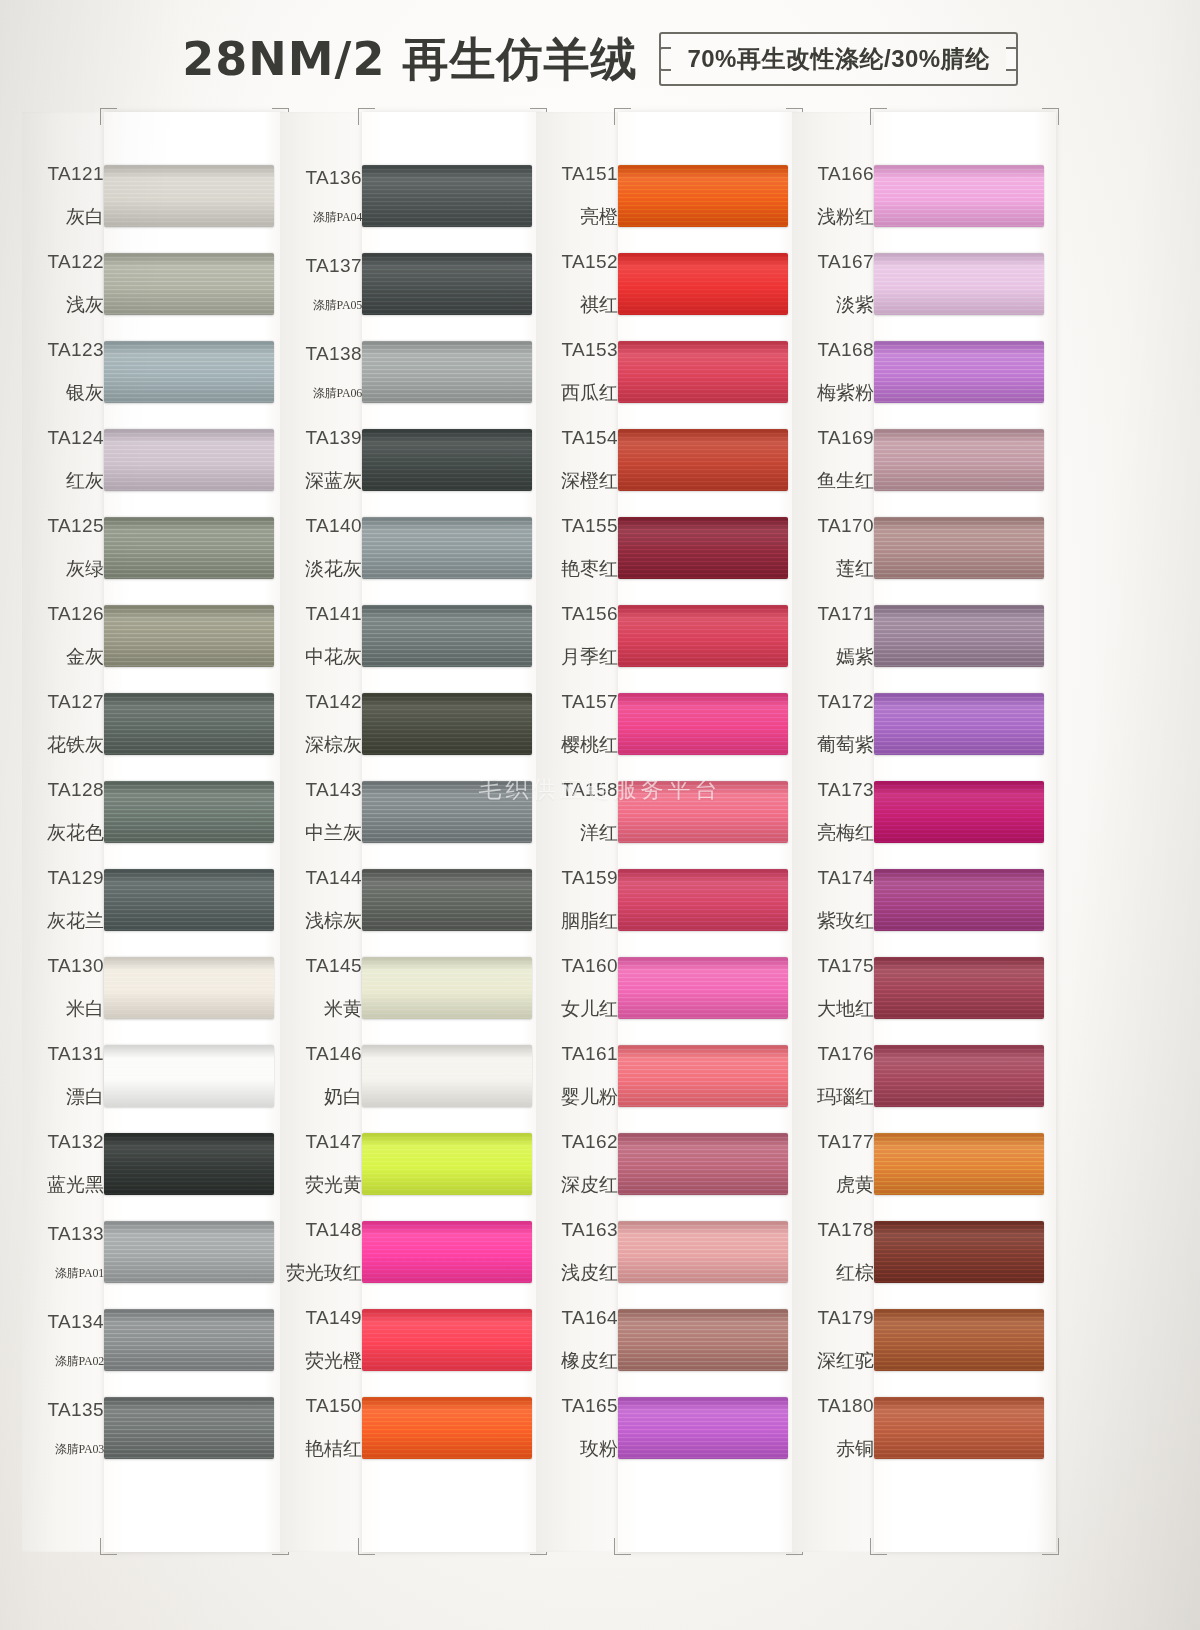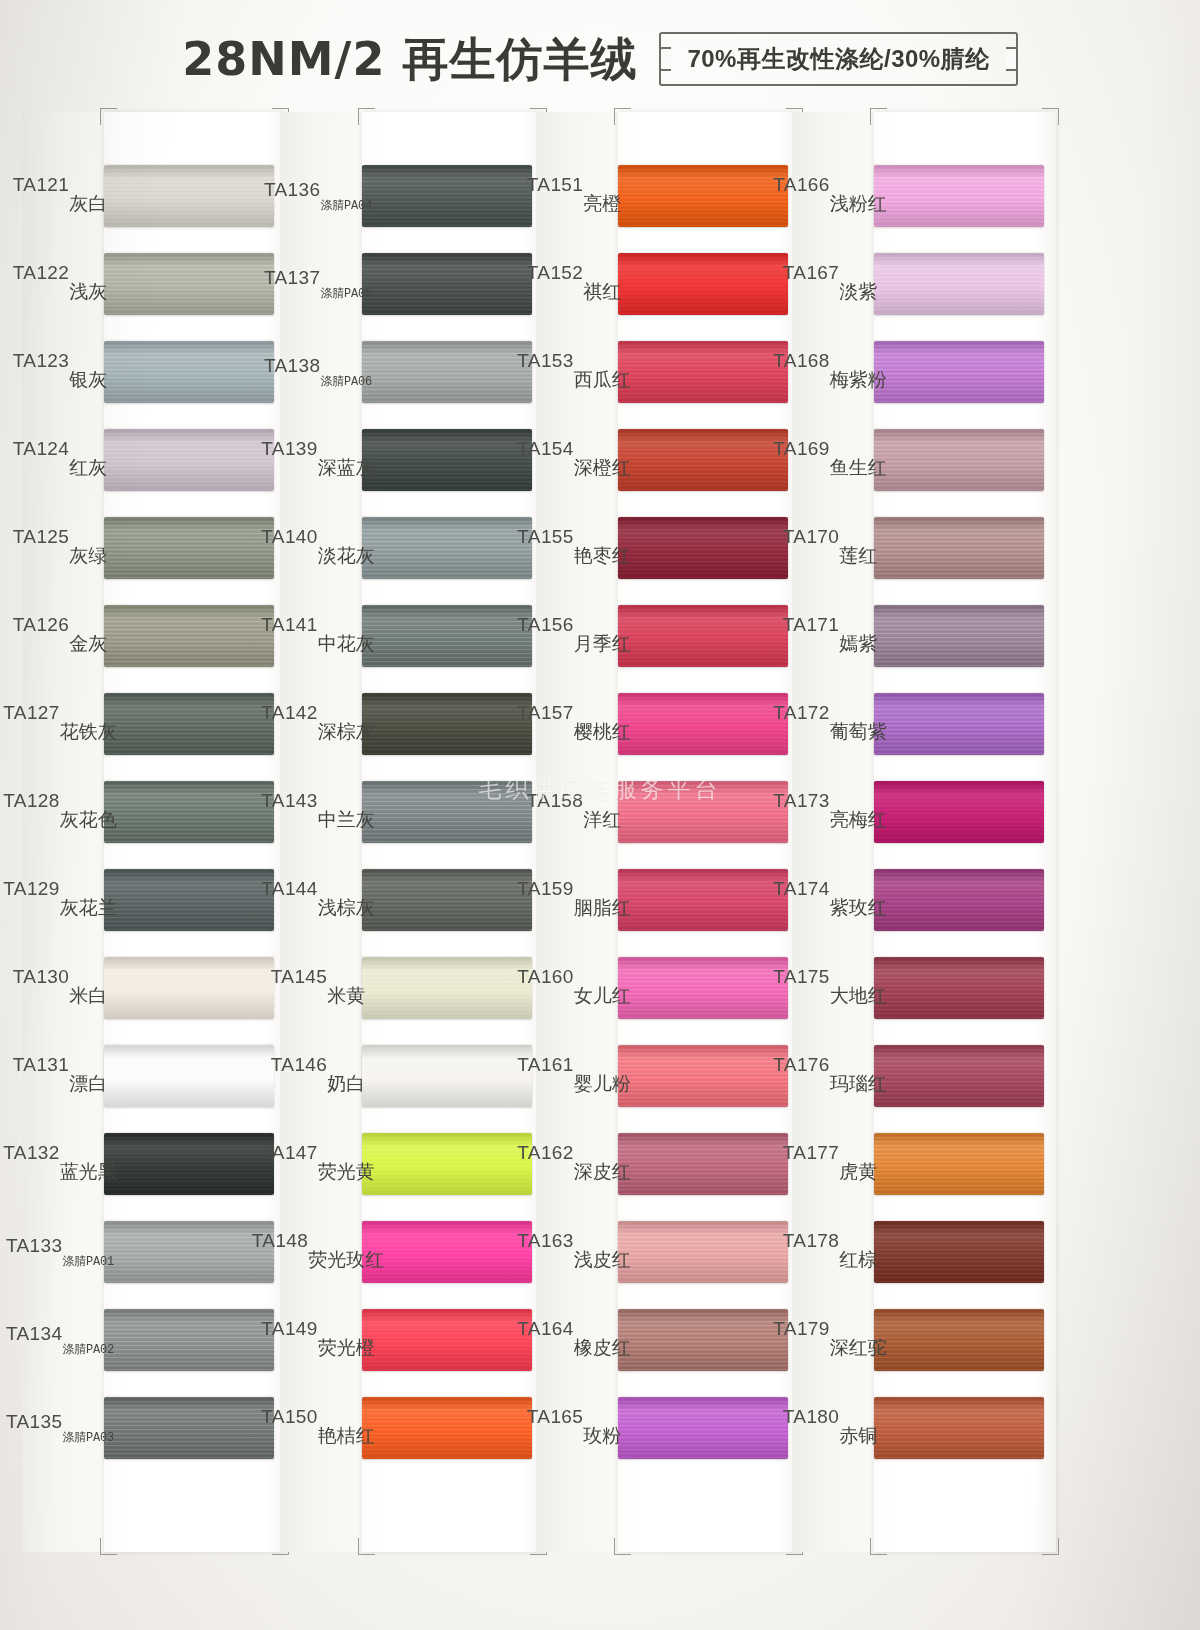--- a/index.html
+++ b/index.html
@@ -78,30 +78,30 @@
   .tick.bl{left:84px;top:1434px;border-left-width:1.5px;border-bottom-width:1.5px;}
   .tick.br{left:256px;top:1434px;border-right-width:1.5px;border-bottom-width:1.5px;}
 
   .rows{position:absolute;left:0;top:48px;width:258px;}
   .row{
     position:relative;height:88px;
     display:flex;align-items:center;
   }
   .labels{
     width:88px;flex:0 0 88px;
-    display:flex;align-items:flex-start;justify-content:center;
+    display:flex;flex-direction:column;align-items:flex-end;justify-content:center;
     z-index:3;position:relative;
   }
   .code{
     font-size:19px;color:#4b4b47;letter-spacing:.4px;line-height:1.18;
     font-family:"Liberation Sans","DejaVu Sans",sans-serif;
   }
   .cname{
     font-size:19px;color:#45453f;line-height:1.25;margin-top:20px;
-    font-family:Liberation Mono, monospace;white-space:nowrap;
+    font-family:Liberation Serif, serif;white-space:nowrap;
   }
   .cname.small{font-size:12px;letter-spacing:-0.2px;}
 
   
   .swatch{
     position:relative;width:170px;flex:0 0 170px;height:62px;margin-left:0;
     border-radius:2px;overflow:hidden;
     box-shadow:0 1px 2px rgba(0,0,0,.16), 0 -1px 2px rgba(0,0,0,.07);
   }
   

